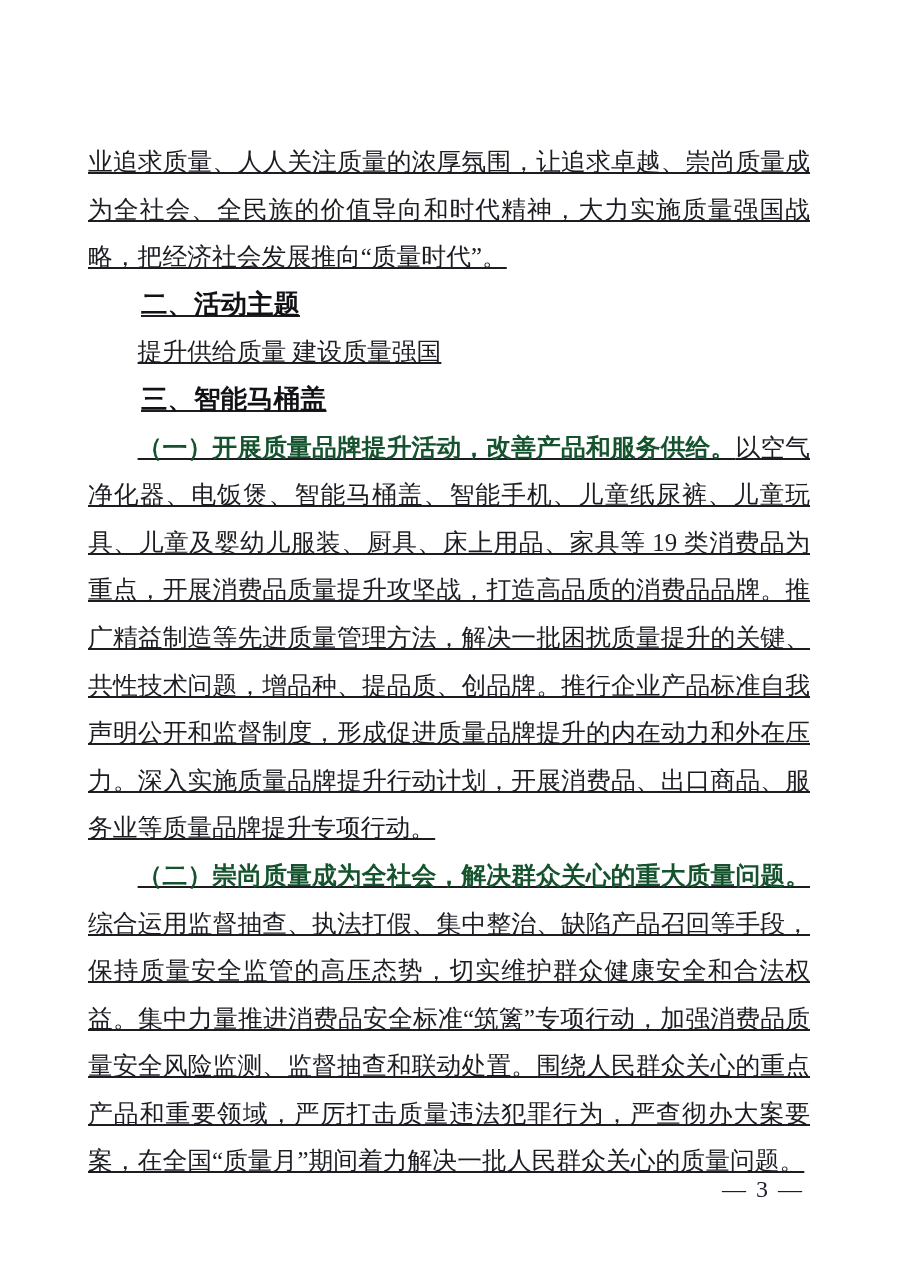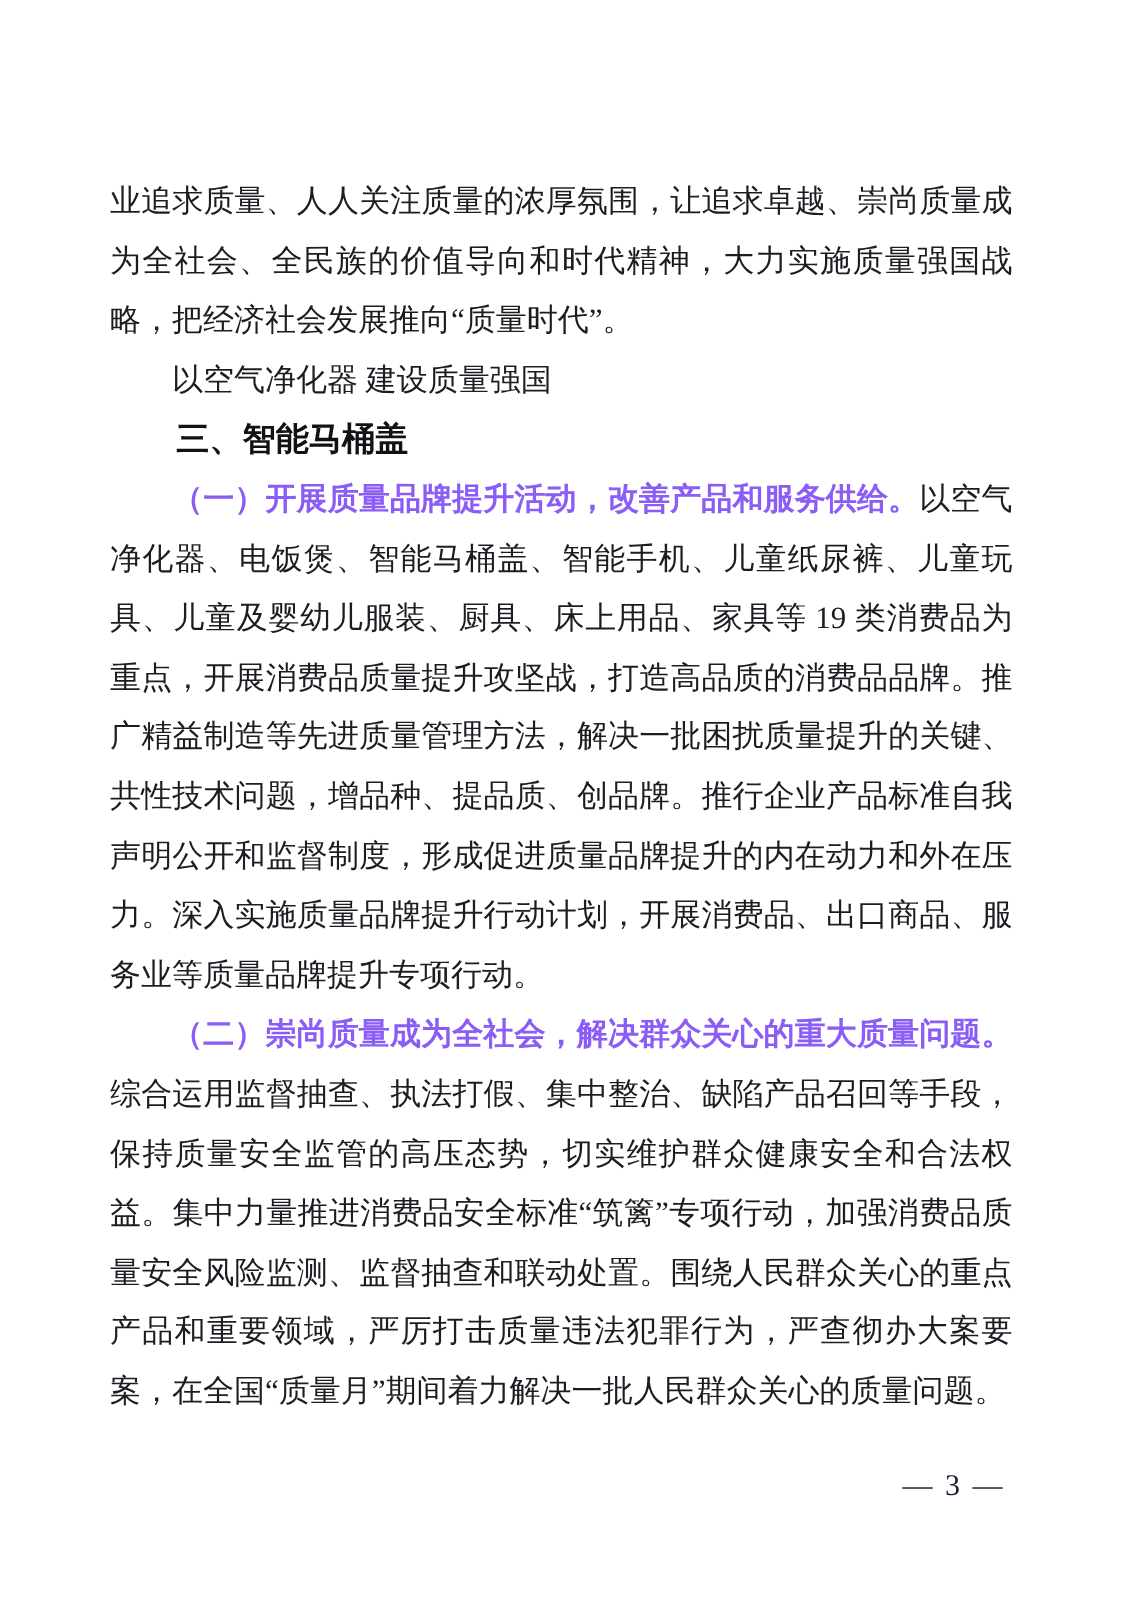--- a/index.html
+++ b/index.html
@@ -22,20 +22,21 @@
   .content {
     position: absolute;
     left: 88px;
     top: 138px;
     width: 722px;
     color: #1c1c22;
     font-size: 24.8px;
     line-height: 47.6px;
     text-align: justify;
     text-justify: inter-ideograph;
+    text-decoration: underline;
   }
   .content p, .content h2 {
     margin: 0;
     padding: 0;
   }
   p.body-par {
     text-indent: 2em;
   }
   p.body-cont {
     text-indent: 0;
@@ -44,42 +45,43 @@
     font-family: "Liberation Sans", "DejaVu Sans", sans-serif;
     font-weight: 700;
     color: #121216;
     font-size: 26.5px;
     line-height: 47.6px;
     text-indent: 2em;
     text-align: left;
   }
   .lead-bold {
     font-weight: 700;
-    color: #8b5cf6;
+    color: #14532d;
   }
   .page-number {
     position: absolute;
     top: 1176px;
     right: 96px;
     font-size: 24px;
     color: #1c1c30;
     letter-spacing: 2px;
     font-family: "Liberation Serif", "DejaVu Serif", serif;
   }
 </style>
 </head>
 <body>
 
 <div class="page">
   <div class="content">
 
     <p class="body-cont">业追求质量、人人关注质量的浓厚氛围，让追求卓越、崇尚质量成为全社会、全民族的价值导向和时代精神，大力实施质量强国战略，把经济社会发展推向“质量时代”。</p>
 
+    <h2 class="sec-heading">二、活动主题</h2>
 
-    <p class="body-par">以空气净化器 建设质量强国</p>
+    <p class="body-par">提升供给质量 建设质量强国</p>
 
     <h2 class="sec-heading">三、智能马桶盖</h2>
 
     <p class="body-par">
       <span class="lead-bold">（一）开展质量品牌提升活动，改善产品和服务供给。</span><span>以空气净化器、电饭煲、智能马桶盖、智能手机、儿童纸尿裤、儿童玩具、儿童及婴幼儿服装、厨具、床上用品、家具等 19 类消费品为重点，开展消费品质量提升攻坚战，打造高品质的消费品品牌。推广精益制造等先进质量管理方法，解决一批困扰质量提升的关键、共性技术问题，增品种、提品质、创品牌。推行企业产品标准自我声明公开和监督制度，形成促进质量品牌提升的内在动力和外在压力。深入实施质量品牌提升行动计划，开展消费品、出口商品、服务业等质量品牌提升专项行动。</span>
     </p>
 
     <p class="body-par">
       <span class="lead-bold">（二）崇尚质量成为全社会，解决群众关心的重大质量问题。</span><span>综合运用监督抽查、执法打假、集中整治、缺陷产品召回等手段，保持质量安全监管的高压态势，切实维护群众健康安全和合法权益。集中力量推进消费品安全标准“筑篱”专项行动，加强消费品质量安全风险监测、监督抽查和联动处置。围绕人民群众关心的重点产品和重要领域，严厉打击质量违法犯罪行为，严查彻办大案要案，在全国“质量月”期间着力解决一批人民群众关心的质量问题。</span>
     </p>

